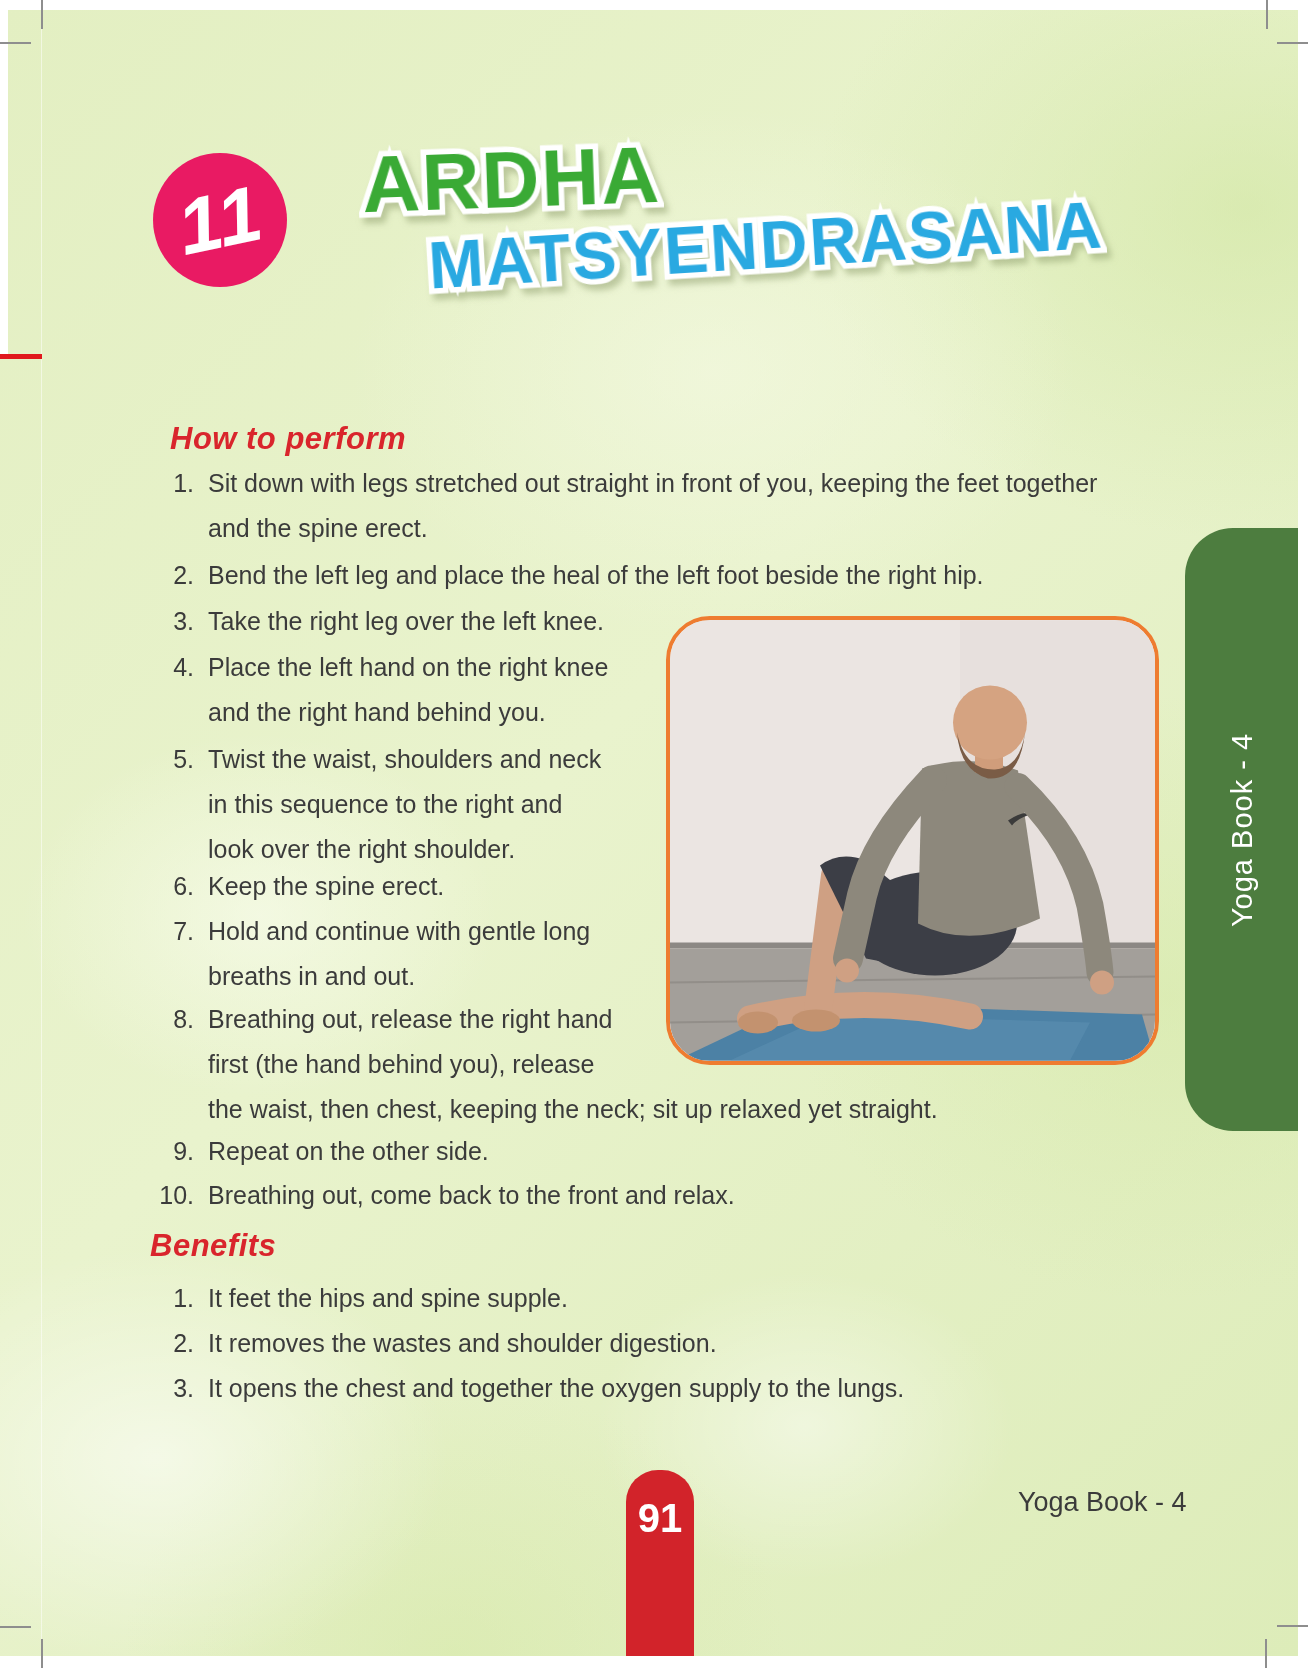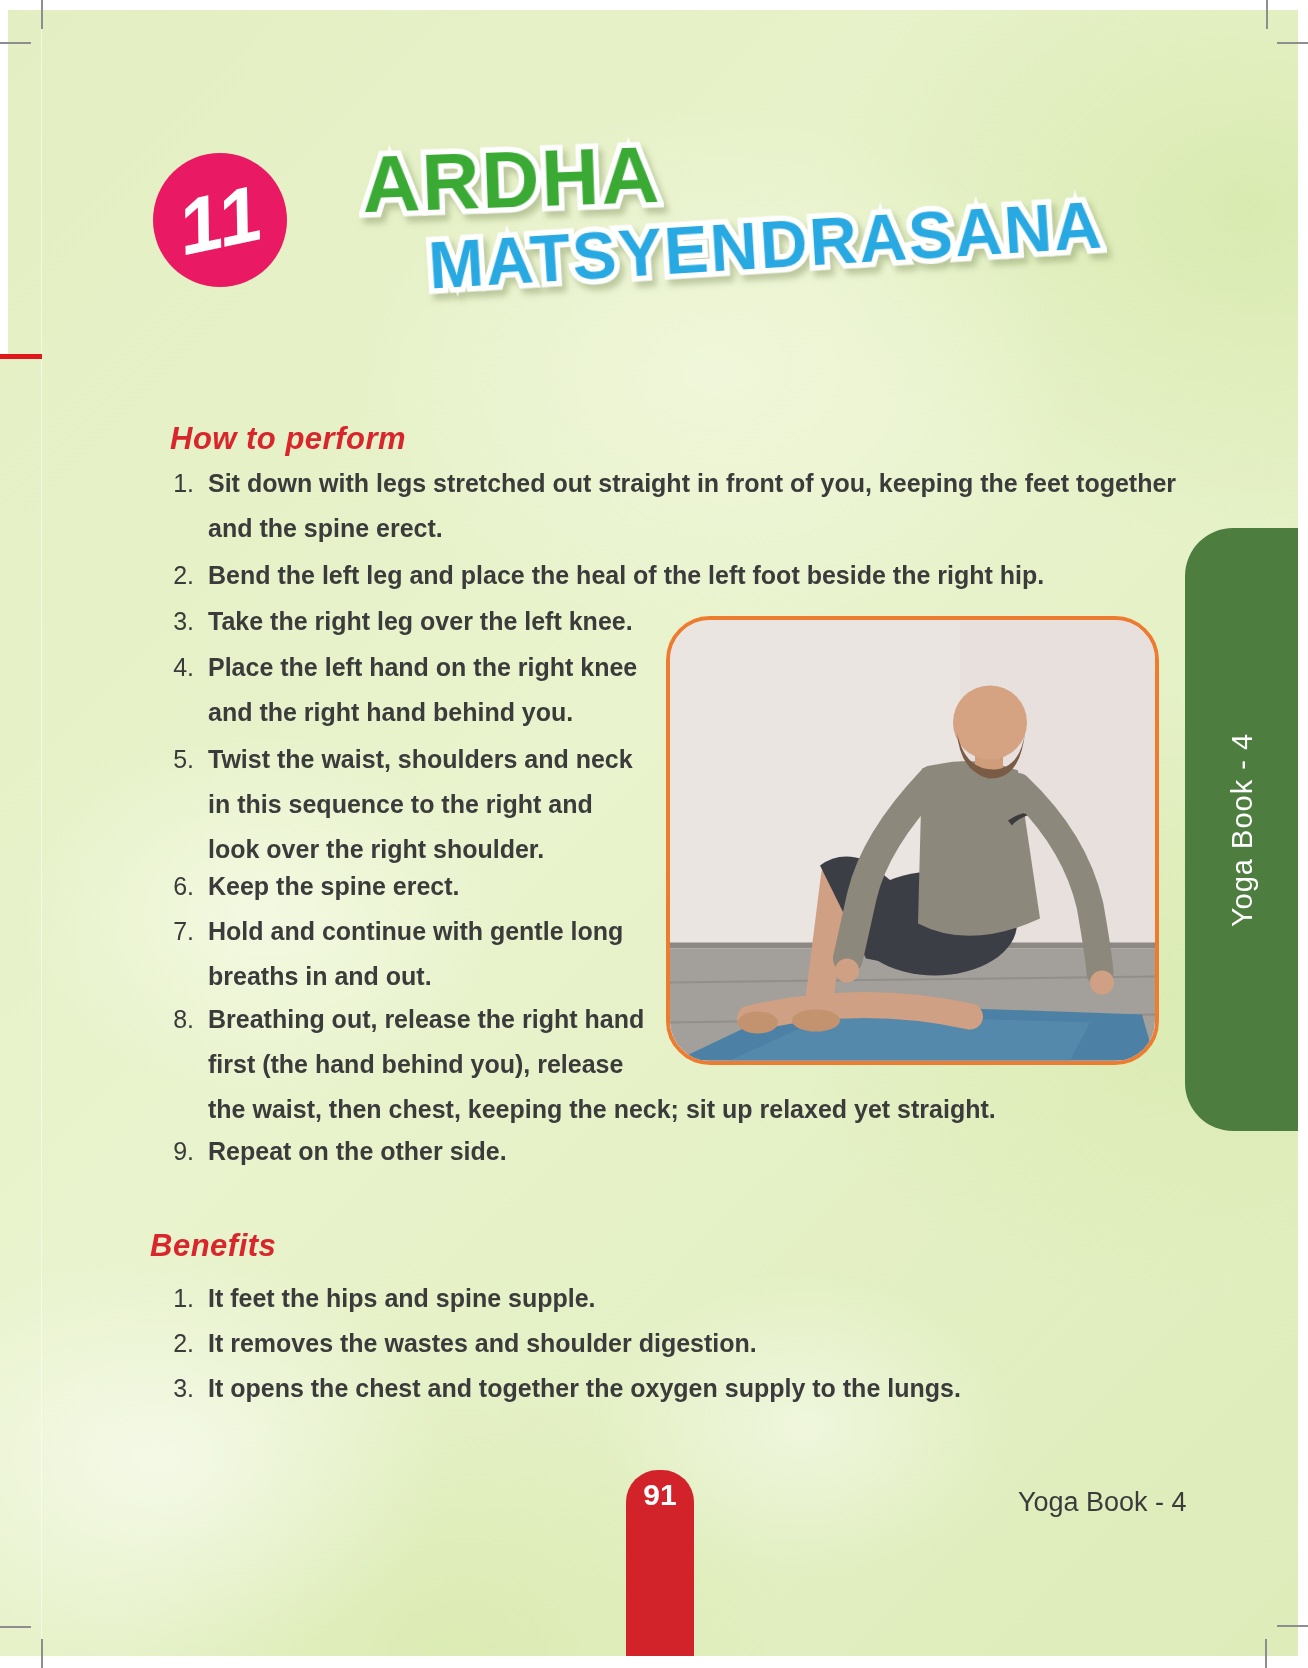--- a/index.html
+++ b/index.html
@@ -45,21 +45,21 @@
   .sec-head{position:absolute;left:150px;font-size:31px;font-weight:bold;font-style:italic;
     color:#d9252c;letter-spacing:.5px;}
   .head-perform{top:421px;margin-left:20px;}
   .head-benefits{top:1228px;text-align:center;}
 
   
   .list{position:absolute;inset:0;pointer-events:none;}
   .row{position:absolute;left:130px;display:flex;gap:14px;
     font-size:25px;line-height:45px;color:#3b3b3b;}
   .row .num{width:64px;text-align:right;flex:none;}
-  .row .txt{white-space:pre-line;width:1090px;font-weight:bold;}
+  .row .txt{white-space:pre-line;width:1090px;}
   #steps div.row:nth-of-type(1){top:461px}
   #steps div.row:nth-of-type(2){top:553px}
   #steps div.row:nth-of-type(3){top:599px}
   #steps div.row:nth-of-type(4){top:645px}
   #steps div.row:nth-of-type(5){top:737px}
   #steps div.row:nth-of-type(6){top:864px}
   #steps div.row:nth-of-type(7){top:909px}
   #steps div.row:nth-of-type(8){top:997px}
   #steps div.row:nth-of-type(9){top:1129px}
   #steps div.row:nth-of-type(10){top:1173px}
@@ -74,21 +74,21 @@
 
   
   .side-tab{position:absolute;left:1185px;top:528px;width:113px;height:603px;
     background:#4d7d3f;border-radius:48px 0 0 48px;}
   .side-tab span{position:absolute;left:50%;top:50%;transform:translate(-50%,-50%) rotate(-90deg);
     white-space:nowrap;color:#fff;font-size:29px;letter-spacing:1px;}
 
   
   .page-tab{position:absolute;left:626px;top:1470px;width:68px;height:186px;
     background:#d2232a;border-radius:32px 32px 0 0;text-align:center;}
-  .page-tab span{display:inline-block;margin-top:8px;color:#fff;font-size:30px;font-weight:bold;}
+  .page-tab span{display:inline-block;margin-top:26px;color:#fff;font-size:40px;font-weight:bold;}
   .footer-label{position:absolute;left:1018px;top:1487px;font-size:27px;color:#3b3b3b;white-space:nowrap;}
 </style>
 </head>
 <body>
 
 <div class="page-bg"></div>
 <div class="bg-seam"></div>
 <div class="left-white-strip"></div>
 
 <div class="crop v" style="left:41px;top:0;"></div>
@@ -164,20 +164,24 @@
       <span class="txt">Breathing out, release the right hand
 first (the hand behind you), release
 the waist, then chest, keeping the neck; sit up relaxed yet straight.</span>
     </div>
 
     <div class="row">
       <span class="num">9.</span>
       <span class="txt">Repeat on the other side.</span>
     </div>
 
+    <div class="row">
+      <span class="num">10.</span>
+      <span class="txt">Breathing out, come back to the front and relax.</span>
+    </div>
   </div>
 
 <div class="list" id="benefits">
 
     <div class="row">
       <span class="num">1.</span>
       <span class="txt">It feet the hips and spine supple.</span>
     </div>
 
     <div class="row">

